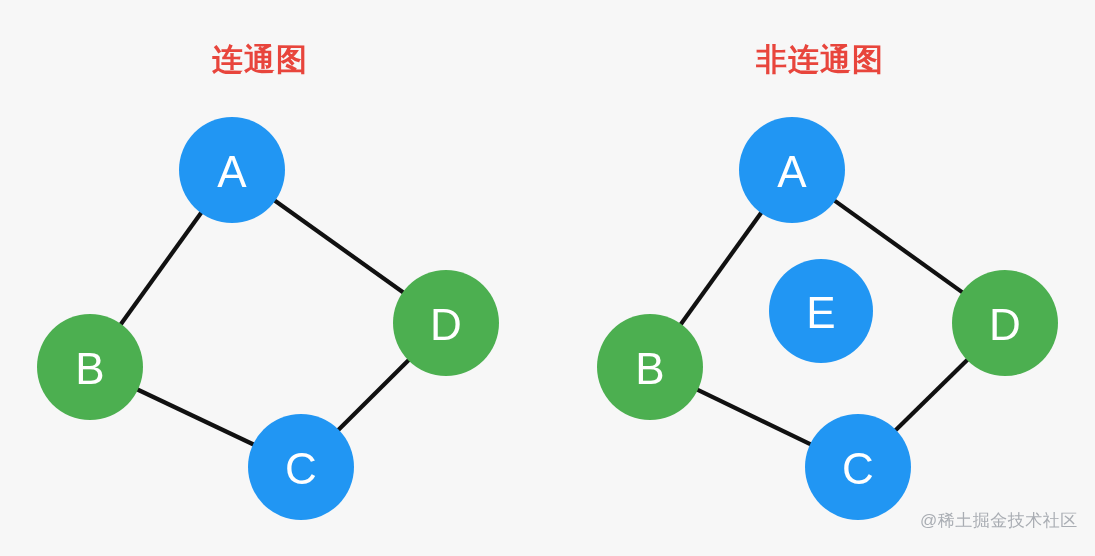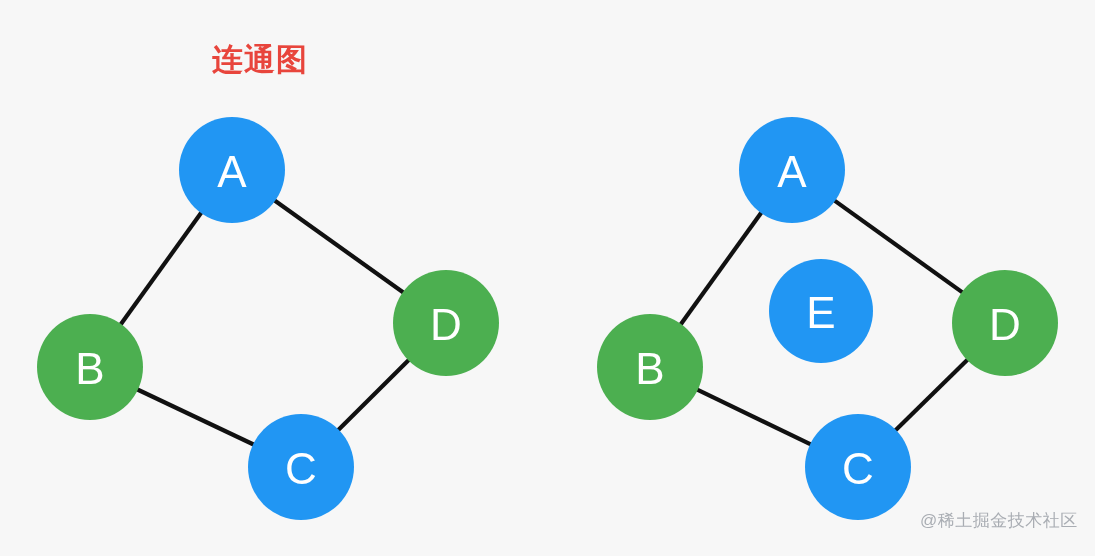--- a/index.html
+++ b/index.html
@@ -65,20 +65,21 @@
     line-height: 1;
   }
 </style>
 </head>
 <body>
 
 <div id="stage">
 
   <div class="graph-title" id="title-connected" style="left: 260px; top: 44px;">连通图</div>
 
+  <div class="graph-title" id="title-disconnected" style="left: 820px; top: 44px;">非连通图</div>
 
   <svg class="graph-canvas" id="graph-svg" viewBox="0 0 1095 556">
       <g>
         <g>
           <line x1="203.34781056820296" y1="209.74986843707055" x2="118.65218943179704" y2="327.2501315629294" class="edge-line"></line>
           <line x1="271.86035083660556" y1="198.49828821495632" x2="406.13964916339444" y2="294.5017117850437" class="edge-line"></line>
           <line x1="134.2788801720165" y1="387.98525126635855" x2="256.7211198279835" y2="446.01474873364145" class="edge-line"></line>
           <line x1="335.767914217094" y1="432.4718645016446" x2="411.232085782906" y2="357.5281354983554" class="edge-line"></line>
         </g>
         <g>

